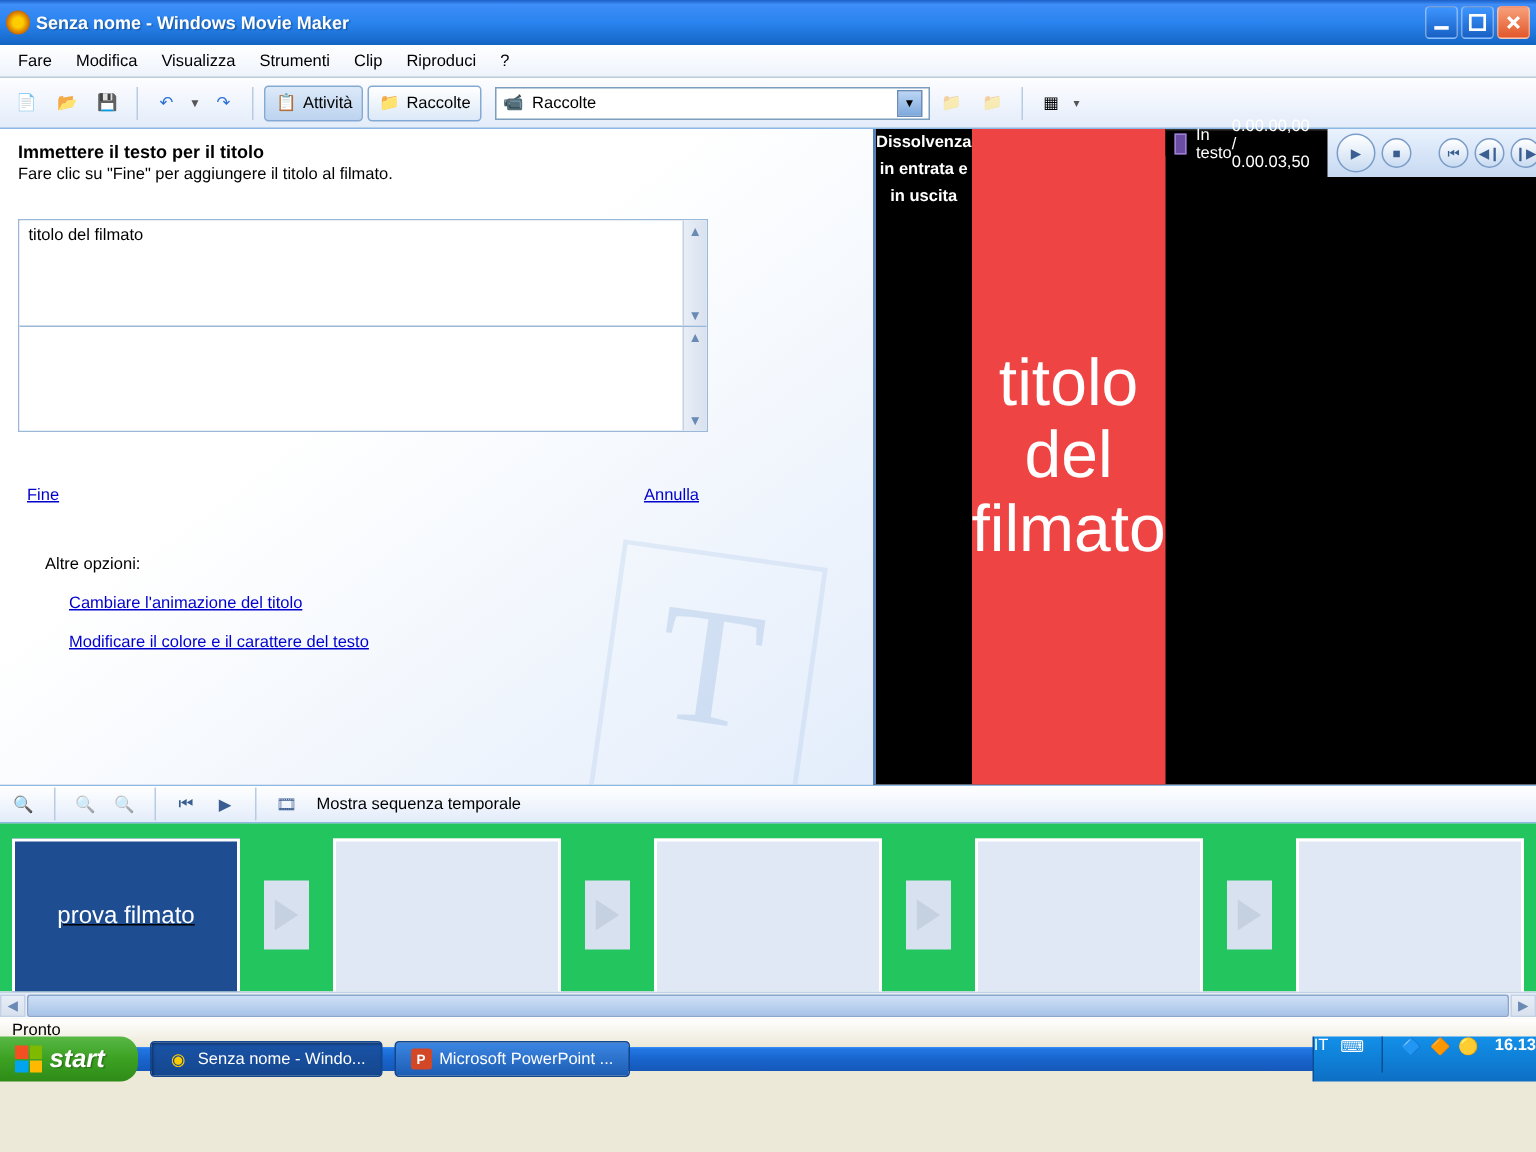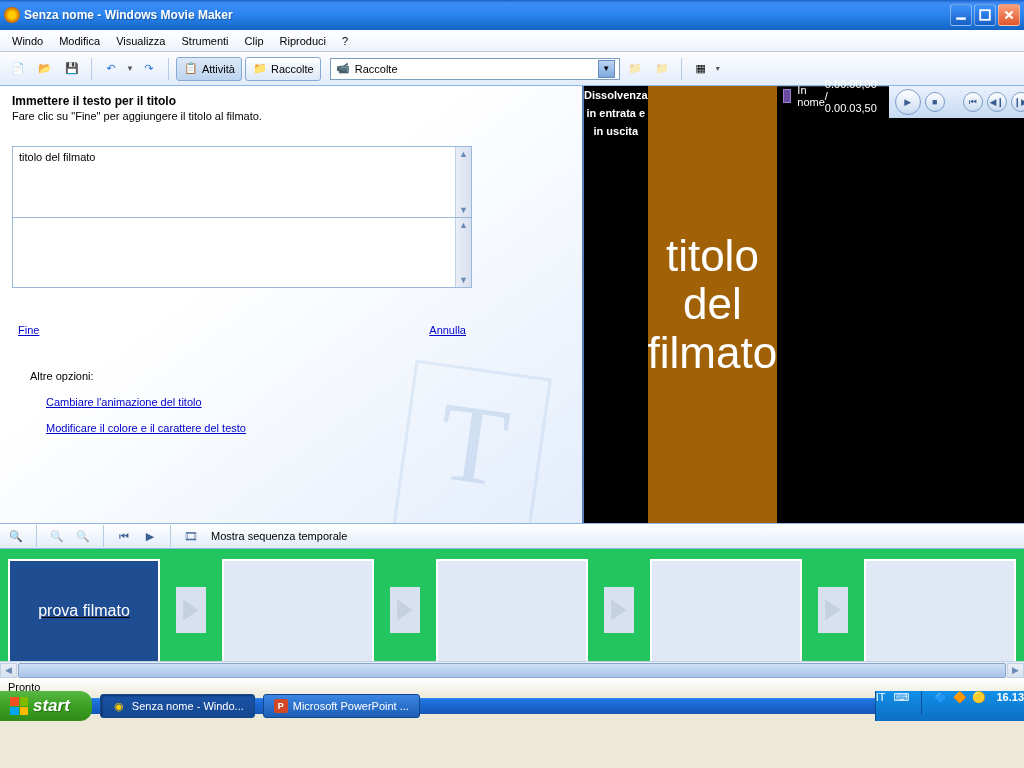--- a/index.html
+++ b/index.html
@@ -45,21 +45,21 @@
 .link { color: #0000cc; text-decoration: underline; cursor: pointer; }
 .opts { margin-top: 34px; padding-left: 18px; }
 .opts .hdr { margin-bottom: 14px; }
 .opts .link { display: block; margin-left: 16px; margin-bottom: 14px; }
 
 .big-T { position: absolute; right: 30px; bottom: -30px; width: 160px; height: 200px; opacity: .25; }
 
 
 .preview { width: 442px; background: #000; display: flex; flex-direction: row; border-left: 2px solid #5a7fb7;}
 .preview-title { height: 18px; background: #000; color: #fff; font-size: 11px; font-weight: bold; text-align: center; line-height: 18px; }
-.preview-video { flex: 1; background: #a16207; display: flex; align-items: center; justify-content: center; color: #fff; font-family: Arial; font-size: 44px; text-align: center; line-height: 1.1; }
+.preview-video { flex: 1; background: #ef4444; display: flex; align-items: center; justify-content: center; color: #fff; font-family: Arial; font-size: 44px; text-align: center; line-height: 1.1; }
 .preview-status { height: 18px; background: #000; color: #fff; font-size: 11px; display: flex; align-items: center; padding: 0 6px; border-top:1px solid #333;}
 .preview-status .ico { width:14px;height:14px;background:#6a4da3;border:1px solid #9b7fd0;margin-right:6px;}
 .preview-status .time { margin-left: auto; }
 .preview-track { height: 12px; background: linear-gradient(to bottom,#cfe0f6,#a7c3e8); border-top:1px solid #fff; border-bottom:1px solid #7ea0ce;}
 .preview-controls { height: 32px; background: linear-gradient(to bottom,#eaf2fd,#c6d9f2); display: flex; align-items: center; padding: 0 6px; gap: 4px;}
 .pctrl { width: 20px; height: 20px; border-radius: 50%; background: linear-gradient(to bottom,#fff,#c9dbf1); border: 1px solid #7a9cc8; display:flex;align-items:center;justify-content:center;font-size:9px;color:#3a5e91;}
 .pctrl.play { width: 26px; height: 26px; }
 .pctrl-group-right { margin-left:auto; display:flex; gap:6px;}
 
 
@@ -116,21 +116,21 @@
       </div>
     <div class="winbtn close">
         <svg viewBox="0 0 10 10">
           <path d="M2 2L8 8M8 2L2 8" stroke="#fff" stroke-width="1.8"></path>
         </svg>
       </div>
   </div>
 </div>
 
 <div class="menubar">
-  <span>Windo</span>
+  <span>Fare</span>
   <span>Modifica</span>
   <span>Visualizza</span>
   <span>Strumenti</span>
   <span>Clip</span>
   <span>Riproduci</span>
   <span>?</span>
 </div>
 
 <div class="toolbar">
   <div class="tbtn">
@@ -213,21 +213,21 @@
       </svg>
   </div>
 
   <div class="preview">
     <div class="preview-title">Dissolvenza in entrata e in uscita</div>
     <div class="preview-video">
       <div style="white-space:pre-line;">titolo del<br>filmato</div>
     </div>
     <div class="preview-status">
       <div class="ico"></div>
-      <span>In nome</span>
+      <span>In testo</span>
       <span class="time">0.00.00,00 / 0.00.03,50</span>
     </div>
     <div class="preview-track"></div>
     <div class="preview-controls">
       <div class="pctrl play">▶</div>
       <div class="pctrl">■</div>
       <div style="width:10px;"></div>
       <div class="pctrl">⏮</div>
       <div class="pctrl">◀❙</div>
       <div class="pctrl">❙▶</div>

